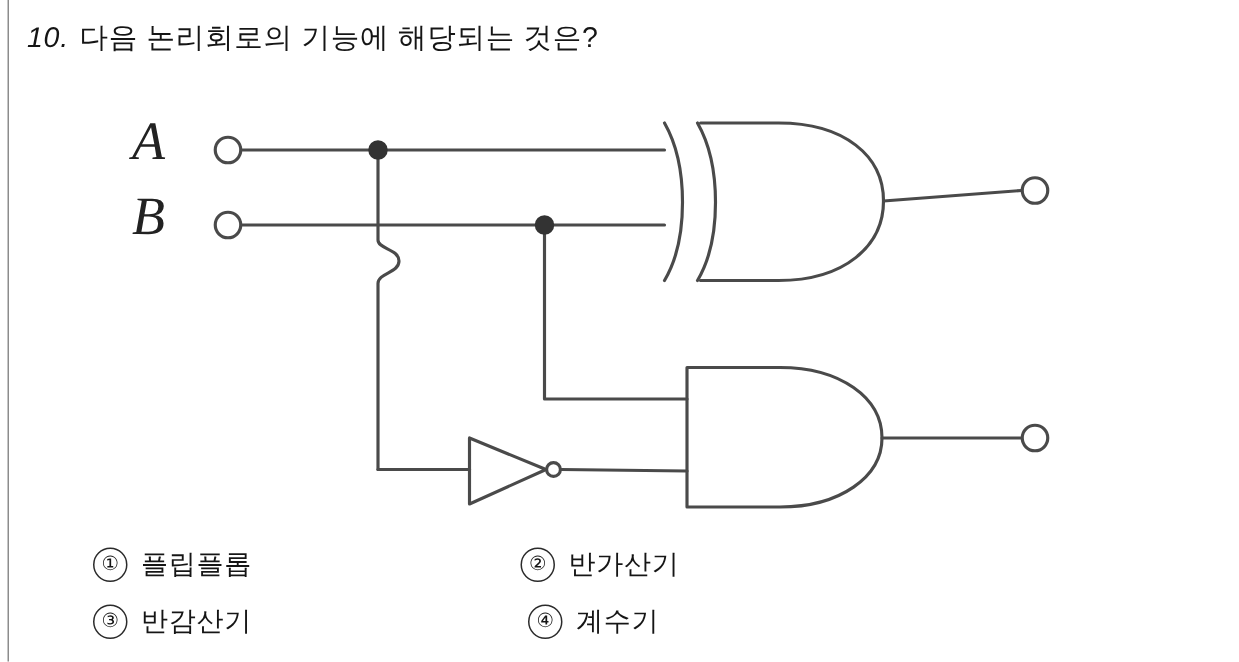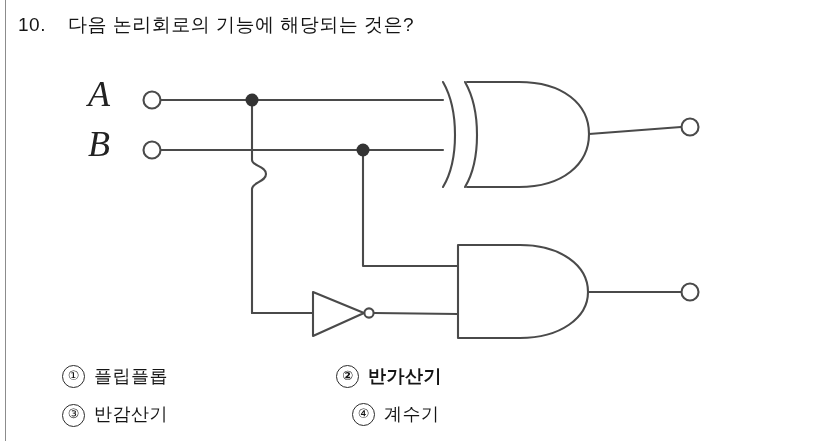--- a/index.html
+++ b/index.html
@@ -34,21 +34,22 @@
     position: absolute;
     left: 18px;
     top: 12px;
     font-size: 19px;
     letter-spacing: 0.5px;
     white-space: nowrap;
     color: #151515;
   }
   .q-num {
     display: inline-block;
-    margin-right: 22px;
+    margin-right: 7px;
+    font-style: italic;
   }
   .q-text {
     display: inline-block;
     text-align: center;
   }
   #circuit {
     position: absolute;
     left: 0;
     top: 46px;
     width: 826px;
@@ -77,22 +78,22 @@
     border-radius: 50%;
     font-size: 13px;
     vertical-align: 2px;
     margin-right: 9px;
   }
   .choice .ctext {
     display: inline-block;
     letter-spacing: 0.5px;
   }
   .c1 { left: 62px;  top: 4px; }
-  .c2 { left: 336px; top: 4px; font-weight: bold; }
-  .c3 { left: 62px;  top: 42px; font-family: Liberation Mono, monospace; }
+  .c2 { left: 347px; top: 4px; }
+  .c3 { left: 62px;  top: 42px; }
   .c4 { left: 352px; top: 42px; }
   .lbl {
     position: absolute;
     font-family: "Liberation Serif", "DejaVu Serif", serif;
     font-style: italic;
     font-size: 36px;
     color: #222;
   }
   #lblA { left: 88px; top: 27px; }
   #lblB { left: 88px; top: 77px; }

